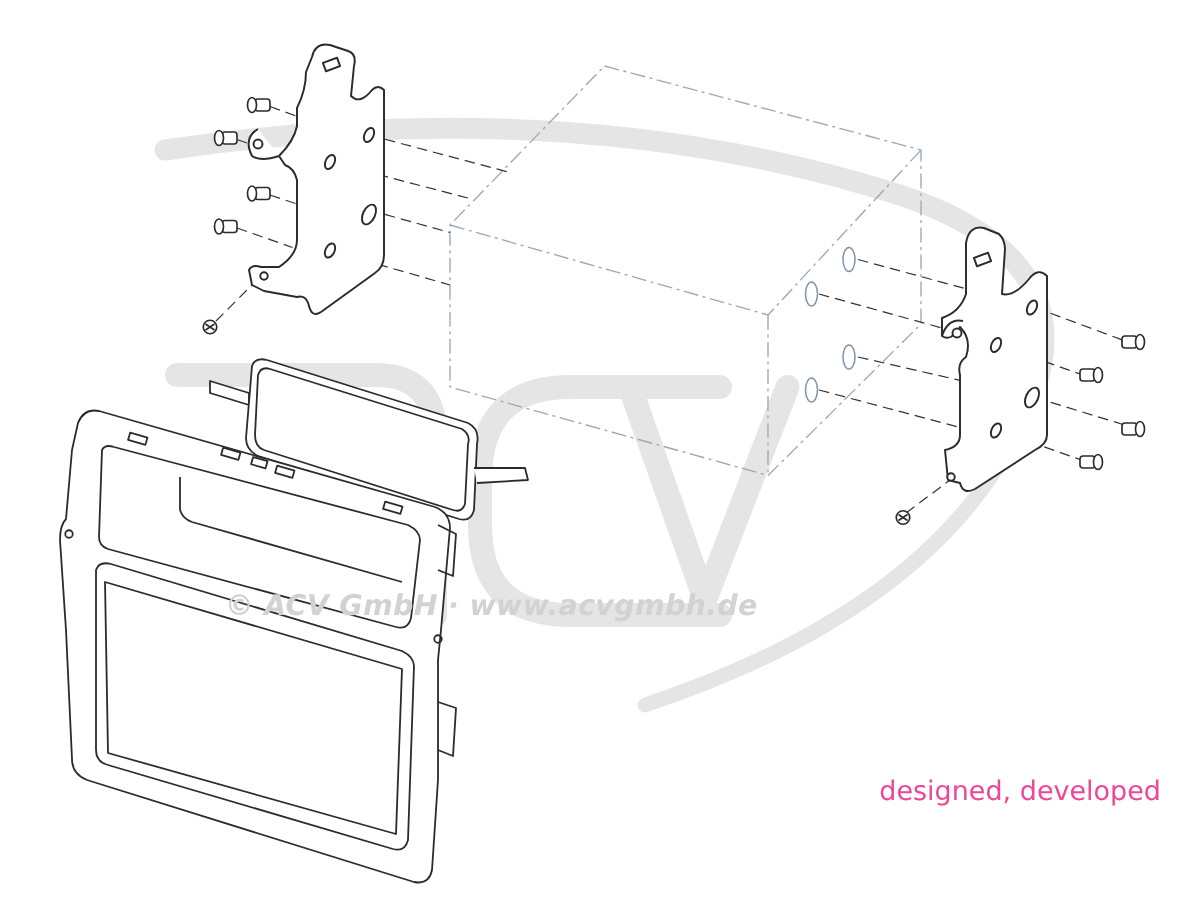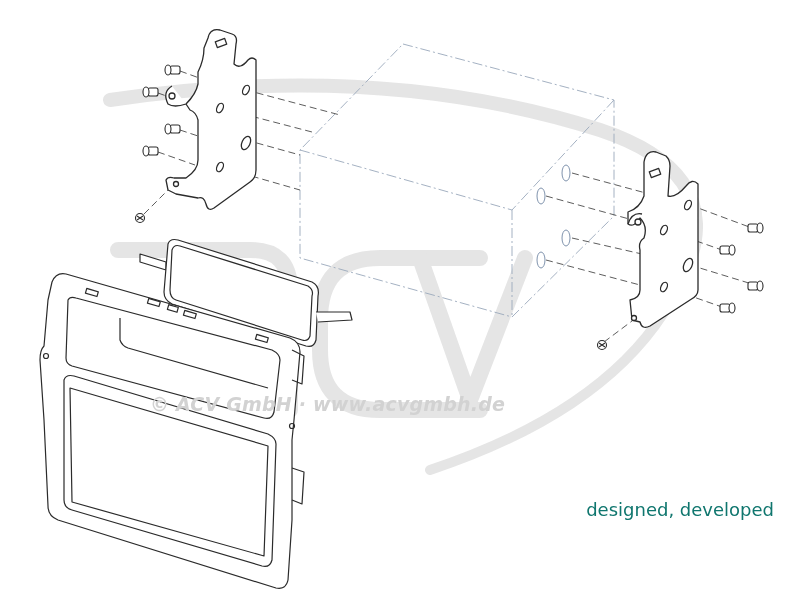--- a/index.html
+++ b/index.html
@@ -5,23 +5,23 @@
   html, body { margin: 0; padding: 0; background: #ffffff; }
   body { width: 800px; height: 600px; position: relative; overflow: hidden; font-family: "DejaVu Sans", sans-serif; }
   #stage { position: absolute; left: 0; top: 0; width: 800px; height: 424px; }
   svg.drawing { position: absolute; left: 0; top: 0; }
   .wm-text {
     position: absolute; left: 150px; top: 393px;
     font-family: "DejaVu Sans", sans-serif; font-style: italic; font-weight: bold;
     font-size: 19px; color: #d2d2d2; letter-spacing: 0.2px; white-space: nowrap;
   }
   .credits {
-    position: absolute; right: 26px; top: 497px; text-align: right;
+    position: absolute; right: 26px; top: 515px; text-align: right;
     font-family: "DejaVu Sans", sans-serif; font-size: 18px; line-height: 25px;
-    color: #0f766e; white-space: nowrap;
+    color: #ec4899; white-space: nowrap;
   }
   .credits div { display: block; }
 </style>
 </head>
 <body>
 
 <div id="stage">
 
   <svg class="drawing" width="800" height="600" viewBox="0 0 800 600">
 

